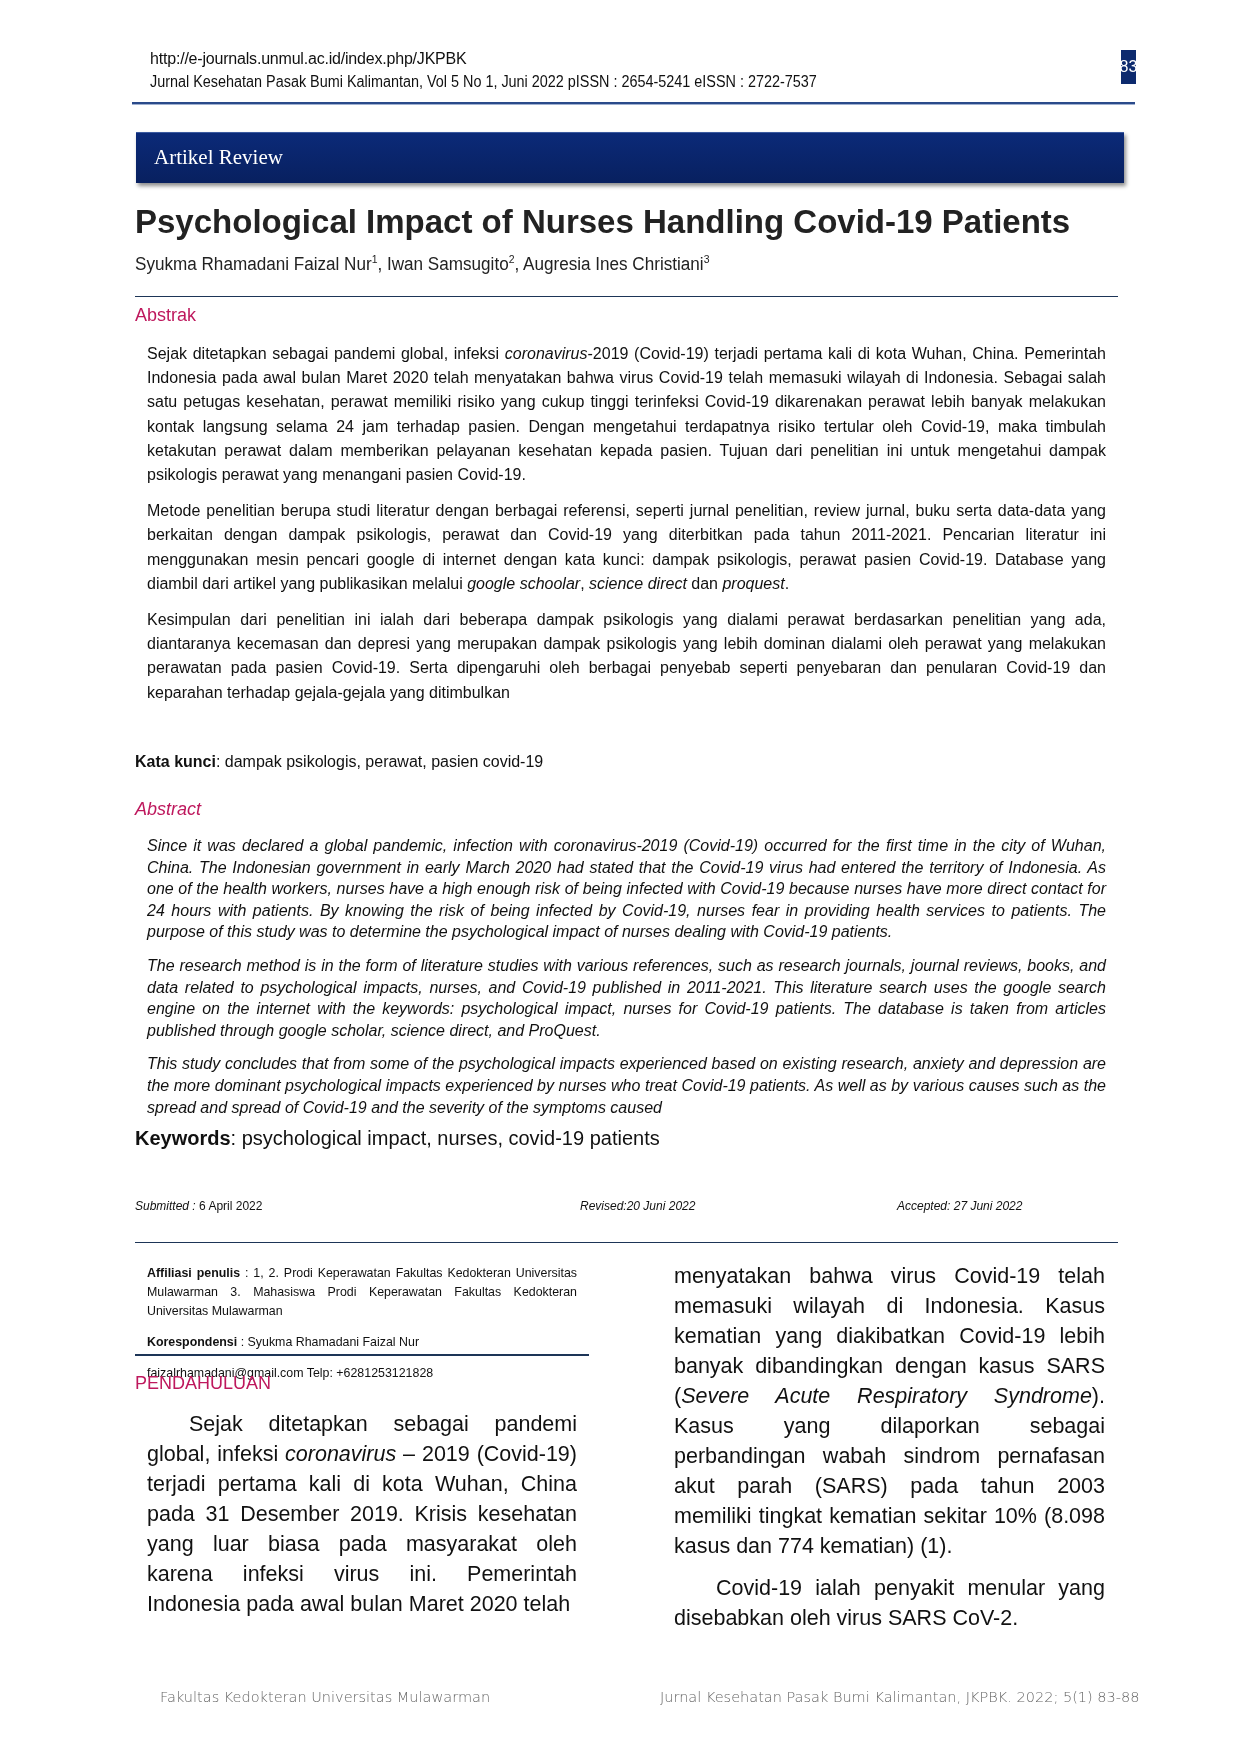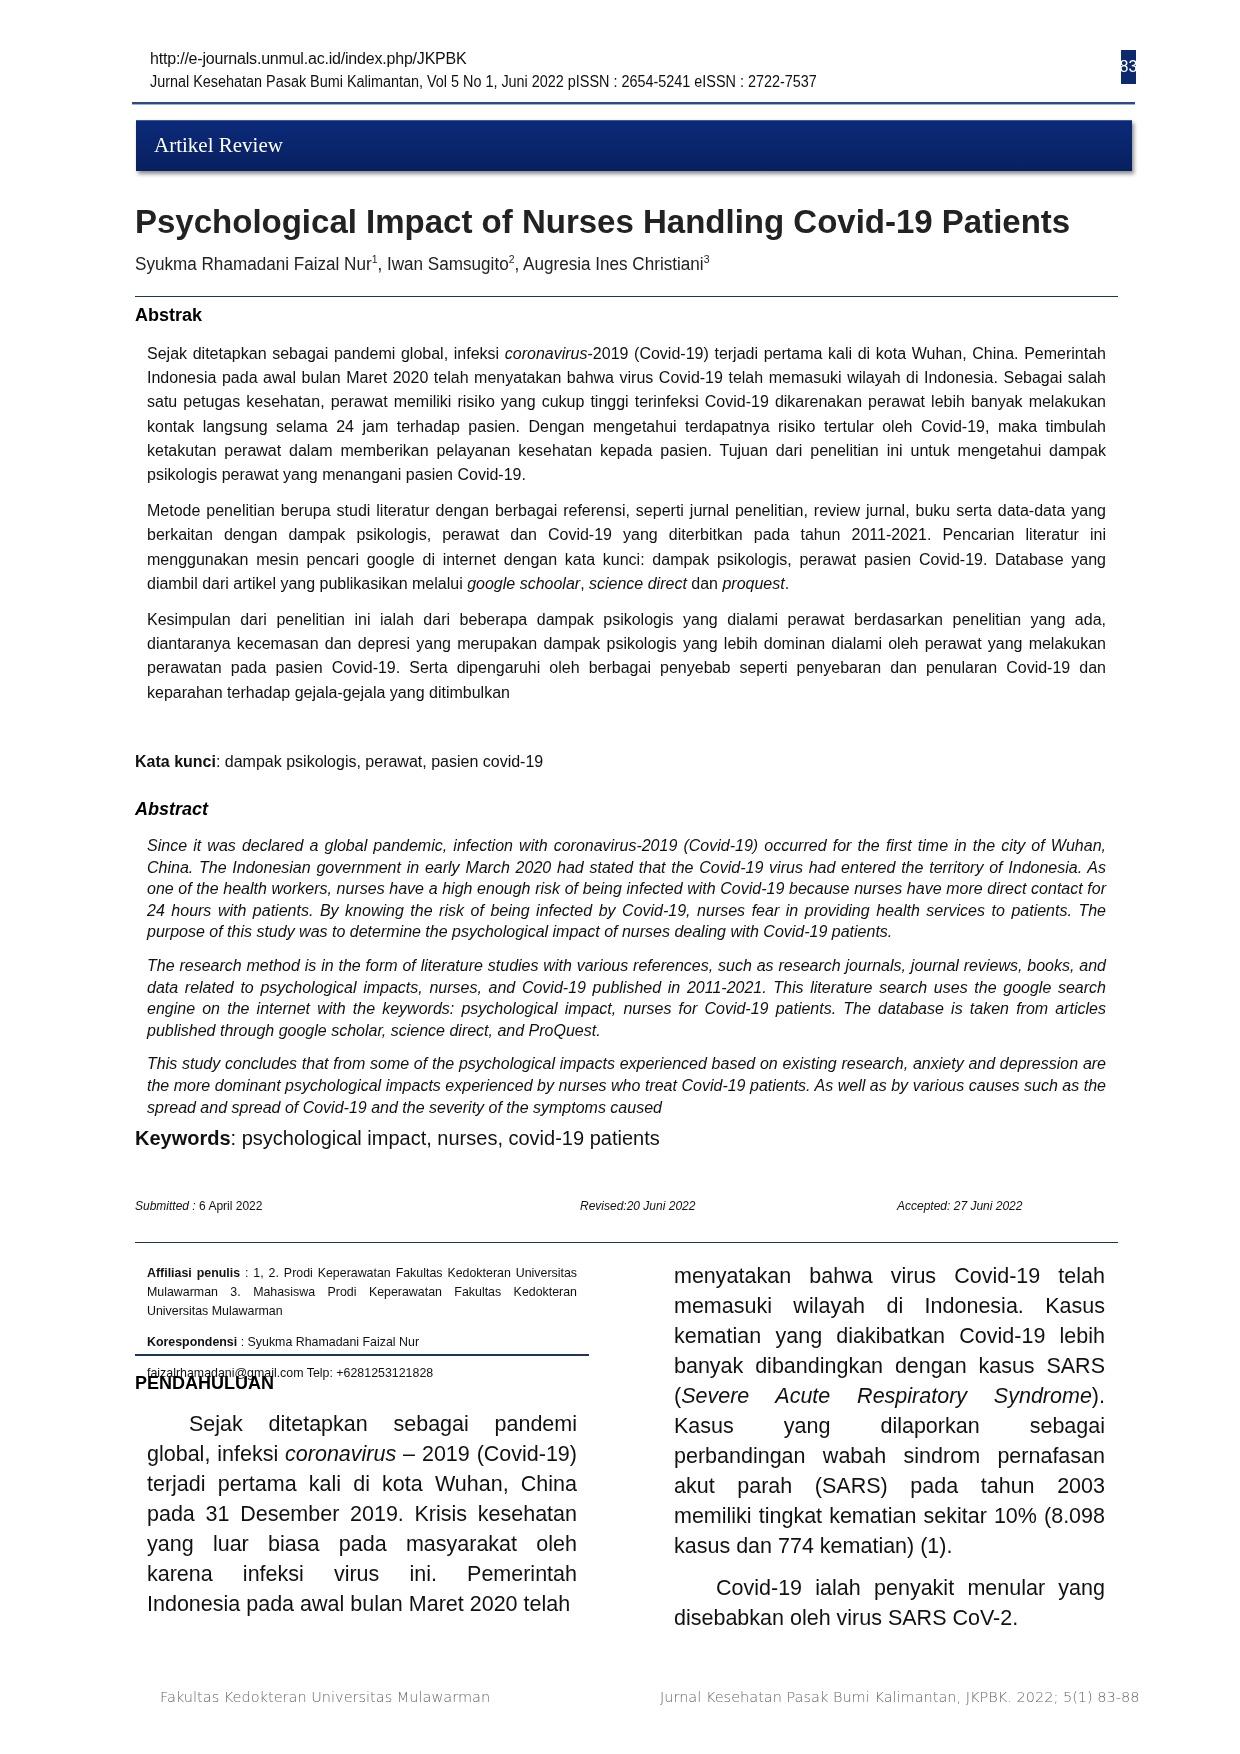--- a/index.html
+++ b/index.html
@@ -3,27 +3,27 @@
 <meta charset="utf-8">
 <style>
   html, body { margin:0; padding:0; background:#ffffff; }
   body { width:1240px; height:1754px; position:relative; overflow:hidden; color:#111; font-family:"Liberation Sans", sans-serif; }
   .abs { position:absolute; }
   .hdr-url { left:150px; top:50px; font-size:16px; font-family:"Liberation Sans Narrow","Liberation Sans", sans-serif; color:#111; letter-spacing:-0.2px; }
   .hdr-journal { left:150px; top:73px; font-size:16px; font-family:"Liberation Sans", sans-serif; color:#111; transform:scaleX(0.9); transform-origin:left top; white-space:nowrap; }
   .page-badge { left:1121px; top:50px; width:15px; height:34px; background:#0d2a6e; color:#fff; font-size:16px; display:flex; align-items:center; justify-content:center; font-family:"Liberation Sans", sans-serif; }
   .hdr-rule { left:132px; top:102px; width:1003px; height:2px; background:#2a4a8a; }
   .hdr-rule2 { left:132px; top:104px; width:1003px; height:1px; background:#9fb0d0; }
-  .banner { left:136px; top:120px; width:988px; height:50px; background:linear-gradient(#0b2a78, #08205f); box-shadow:2px 3px 4px rgba(0,0,0,0.45); border-top:1px solid #3a5aa0;padding-left:8px; }
+  .banner { left:136px; top:132px; width:988px; height:50px; background:linear-gradient(#0b2a78, #08205f); box-shadow:2px 3px 4px rgba(0,0,0,0.45); border-top:1px solid #3a5aa0; }
   .banner-text { left:18px; top:12px; color:#fff; font-family:"Liberation Serif", serif; font-size:21px; }
   .title { left:135px; top:203px; font-size:33px; font-weight:bold; color:#222; white-space:nowrap; }
   .authors { left:135px; top:253px; font-size:18px; color:#222; white-space:nowrap; transform:scaleX(0.95); transform-origin:left top; }
   .authors sup { font-size:11px; }
   .rule-a { left:135px; top:296px; width:983px; height:1px; background:#1d3557; }
-  .sec-h { font-weight:bold; color:#000000; font-size:18px; }
+  .sec-h { font-weight:normal; color:#be185d; font-size:18px; }
   .body-text { font-size:16px; line-height:24.2px; text-align:justify; color:#111; }
   .abstrak-h { left:135px; top:305px; }
   .abstrak-body { left:135px; top:330px; width:983px; }
   .kata-kunci { left:135px; top:753px; font-size:16px; }
   .abstract-h { left:135px; top:799px; font-style:italic; }
   .abstract-body { left:135px; top:823px; width:983px; font-style:italic; line-height:21.6px; }
   .keywords { left:135px; top:1127px; font-size:20px; }
   .dates { top:1199px; font-size:12px; font-style:italic; }
   .rule-b { left:135px; top:1242px; width:983px; height:1px; background:#1d3557; }
   .affil { left:135px; top:1252px; width:454px; font-size:12.4px; line-height:19px; text-align:justify; color:#111; }

